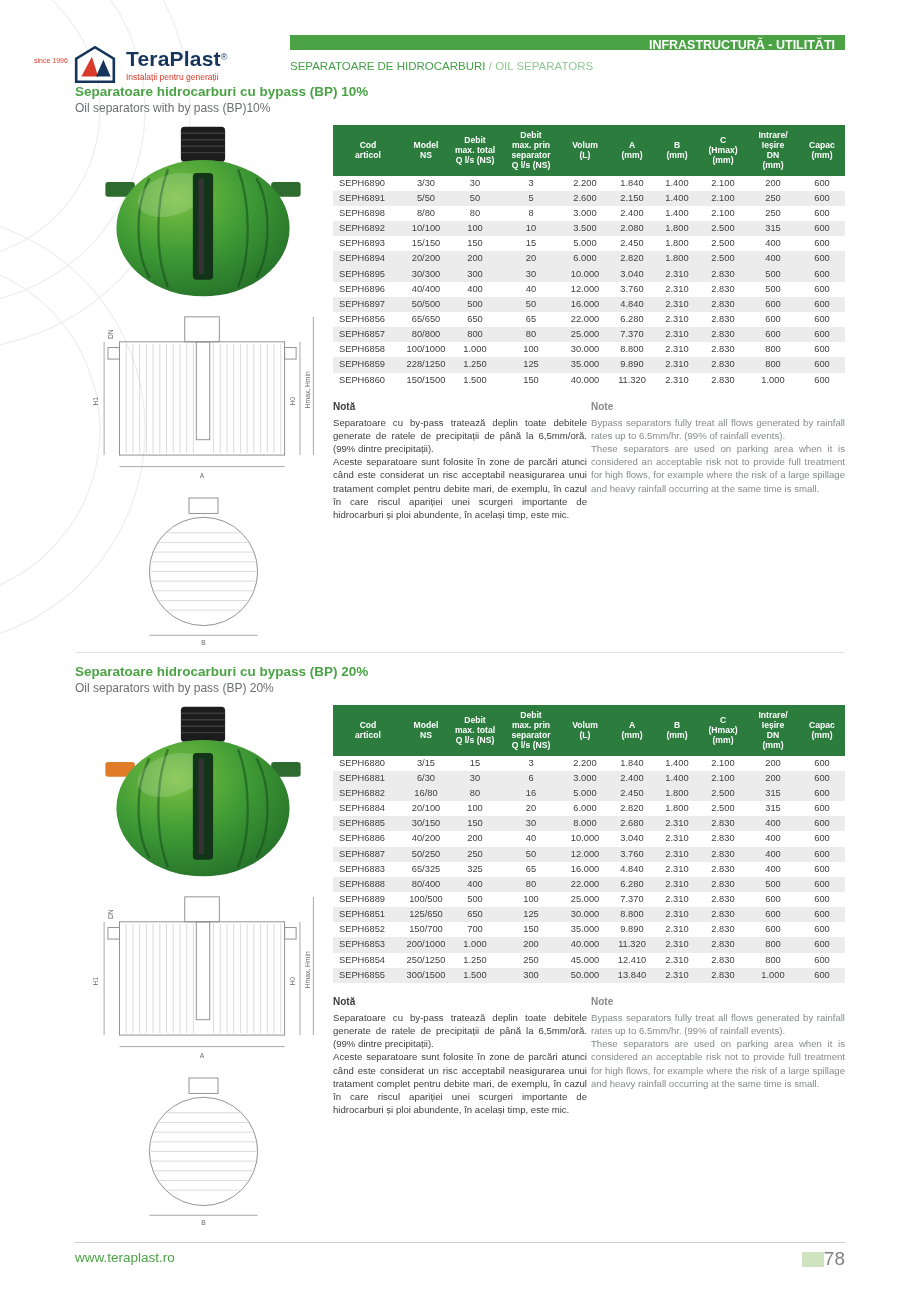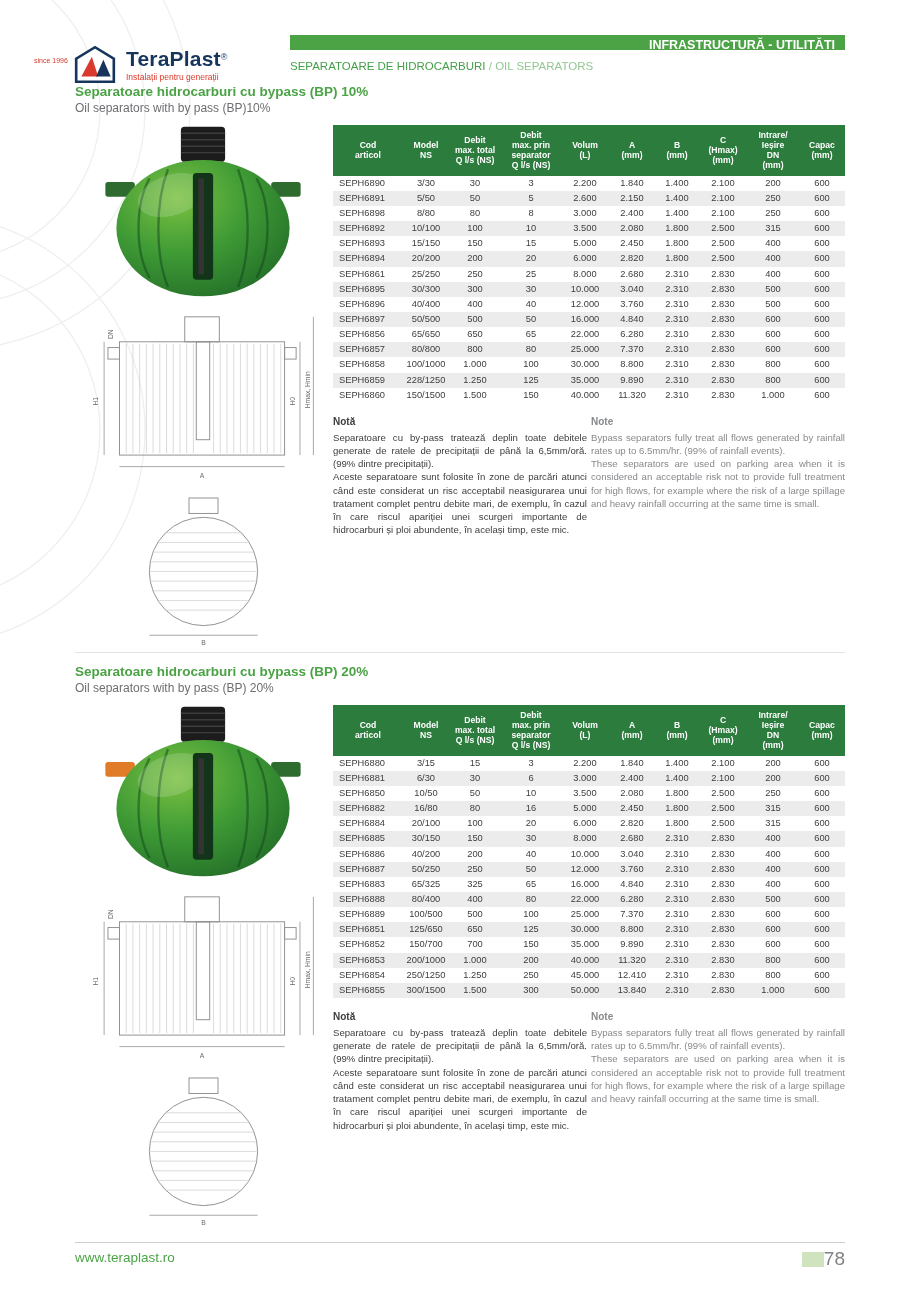--- a/index.html
+++ b/index.html
@@ -279,32 +279,20 @@
                 <td>20/200</td>
                 <td>200</td>
                 <td>20</td>
                 <td>6.000</td>
                 <td>2.820</td>
                 <td>1.800</td>
                 <td>2.500</td>
                 <td>400</td>
                 <td>600</td>
               </tr>
-              <tr>
-                <td>SEPH6861</td>
-                <td>25/250</td>
-                <td>250</td>
-                <td>25</td>
-                <td>8.000</td>
-                <td>2.680</td>
-                <td>2.310</td>
-                <td>2.830</td>
-                <td>400</td>
-                <td>600</td>
-              </tr>
               <tr class="alt">
                 <td>SEPH6895</td>
                 <td>30/300</td>
                 <td>300</td>
                 <td>30</td>
                 <td>10.000</td>
                 <td>3.040</td>
                 <td>2.310</td>
                 <td>2.830</td>
                 <td>500</td>
@@ -547,32 +535,20 @@
                 <td>6/30</td>
                 <td>30</td>
                 <td>6</td>
                 <td>3.000</td>
                 <td>2.400</td>
                 <td>1.400</td>
                 <td>2.100</td>
                 <td>200</td>
                 <td>600</td>
               </tr>
-              <tr>
-                <td>SEPH6850</td>
-                <td>10/50</td>
-                <td>50</td>
-                <td>10</td>
-                <td>3.500</td>
-                <td>2.080</td>
-                <td>1.800</td>
-                <td>2.500</td>
-                <td>250</td>
-                <td>600</td>
-              </tr>
               <tr class="alt">
                 <td>SEPH6882</td>
                 <td>16/80</td>
                 <td>80</td>
                 <td>16</td>
                 <td>5.000</td>
                 <td>2.450</td>
                 <td>1.800</td>
                 <td>2.500</td>
                 <td>315</td>

